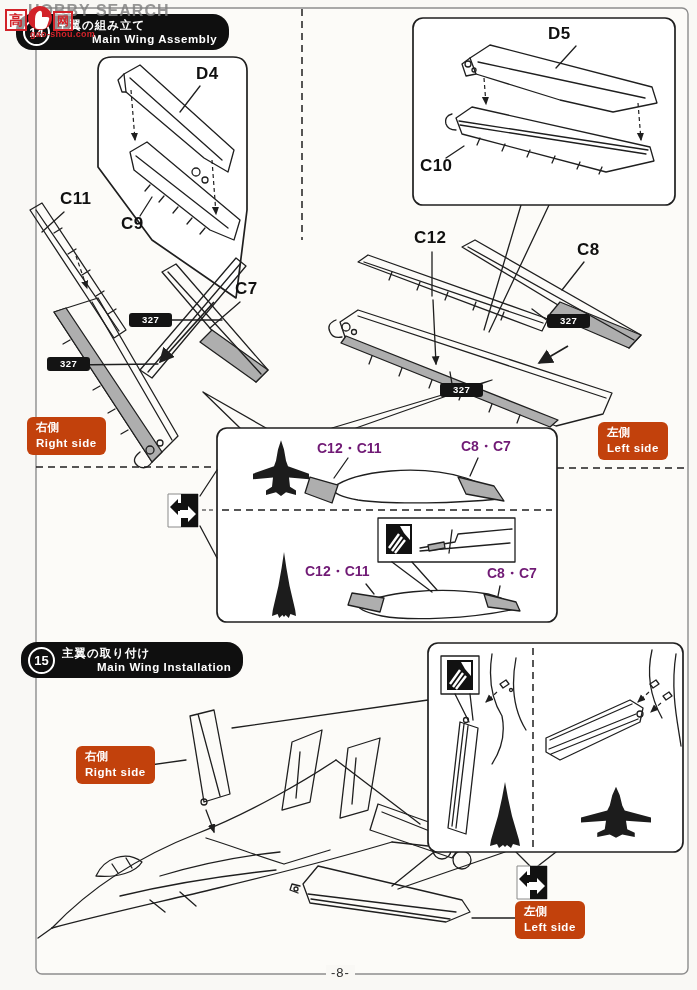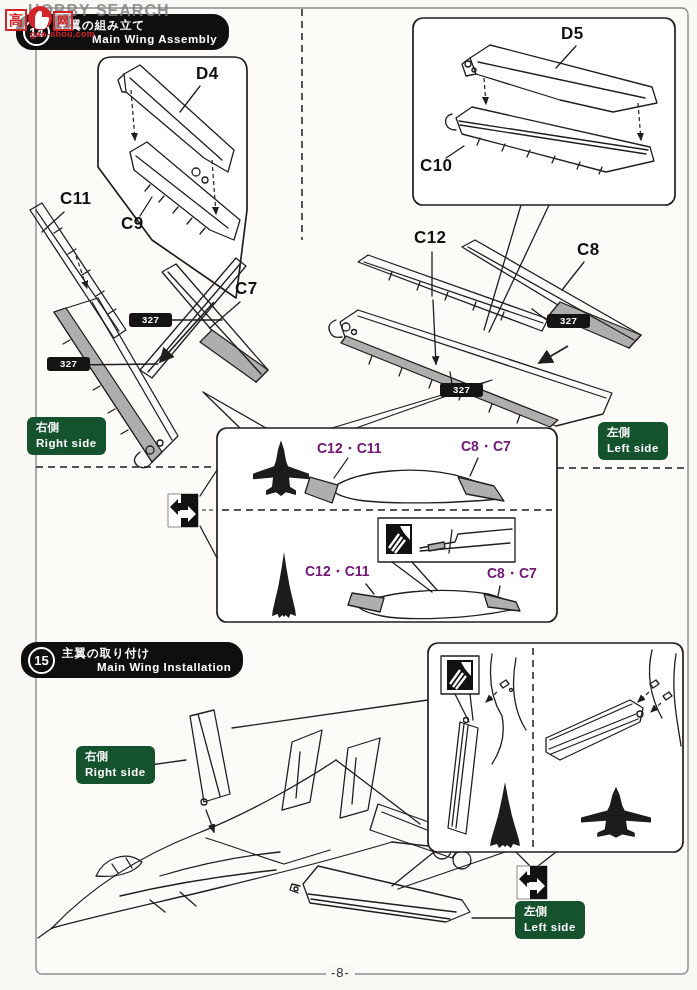--- a/index.html
+++ b/index.html
@@ -10,21 +10,21 @@
   .ln2{stroke:#1f1f1f;stroke-width:1.7;fill:none;stroke-linejoin:round;}
   .wh{fill:#ffffff;}
   .gry{fill:#aeaeae;}
   .dsh{stroke:#1f1f1f;stroke-width:1.5;fill:none;stroke-dasharray:7 5;}
   .dshf{stroke:#1f1f1f;stroke-width:1.2;fill:none;stroke-dasharray:4 3;}
   .sil{fill:#1c1c1c;stroke:none;}
   .ovl{position:absolute;white-space:nowrap;}
   .plabel{font-weight:bold;font-size:17px;color:#101010;letter-spacing:.4px;}
   .combo{font-weight:bold;font-size:14px;color:#701a75;}
   .decal{background:#141414;color:#fff;font-weight:bold;font-size:9.5px;padding:1px 13px 2px;border-radius:3px;letter-spacing:.5px;}
-  .sideb{background:#14532d;color:#fff;border-radius:6px;padding:3px 9px 4px;line-height:1.35;}
+  .sideb{background:#c2410c;color:#fff;border-radius:6px;padding:3px 9px 4px;line-height:1.35;}
   .sideb .jp{font-weight:bold;font-size:11.5px;display:block;}
   .sideb .en{font-weight:bold;font-size:11.5px;display:block;letter-spacing:.5px;}
   .stepb{background:#0f0f0f;color:#fff;border-radius:16px;display:flex;align-items:center;gap:7px;padding:3px 12px 3px 7px;height:36px;box-sizing:border-box;}
   .stepnum{width:23px;height:23px;border:2px solid #fff;border-radius:50%;display:flex;align-items:center;justify-content:center;font-weight:bold;font-size:13px;flex:0 0 auto;}
   .steptxt{line-height:1.25;}
   .steptxt .jp{display:block;font-weight:bold;font-size:11.5px;letter-spacing:1px;}
   .steptxt .en{display:block;font-weight:bold;font-size:11.5px;letter-spacing:.6px;margin-left:35px;}
   .pagenum{font-size:13px;color:#2c2c2c;background:#f9f8f5;padding:0 5px;letter-spacing:1px;}
   
   .wm-brand{left:28px;top:2px;font-weight:bold;font-size:16px;letter-spacing:1px;color:rgba(125,125,125,.8);z-index:60;}
@@ -243,21 +243,21 @@
     <circle cx="13" cy="13" r="12" fill="#d2232a"></circle>
     <path d="M8,14 q0,-6 4,-8 q3,-1 3,3 l0,3 h5 q3,0 2,3 l-2,6 q-1,3 -4,3 h-5 q-3,0 -3,-3 Z" fill="#fff"></path>
   </svg>
   <span class="ovl wm-box" style="left:53px;top:11px;font-size:12px;">网</span>
   <span class="ovl wm-site">gao-shou.com</span>
 
   <span class="ovl plabel" style="left:196px;top:64px;">D4</span>
   <span class="ovl plabel" style="left:121px;top:214px;">C9</span>
   <span class="ovl plabel" style="left:60px;top:189px;">C11</span>
   <span class="ovl plabel" style="left:235px;top:279px;">C7</span>
-  <span class="ovl plabel" style="left:561px;top:24px;">D5</span>
+  <span class="ovl plabel" style="left:548px;top:24px;">D5</span>
   <span class="ovl plabel" style="left:420px;top:156px;">C10</span>
   <span class="ovl plabel" style="left:414px;top:228px;">C12</span>
   <span class="ovl plabel" style="left:577px;top:240px;">C8</span>
 
   <span class="ovl combo" style="left:317px;top:440px;">C12・C11</span>
   <span class="ovl combo" style="left:461px;top:438px;">C8・C7</span>
   <span class="ovl combo" style="left:305px;top:563px;">C12・C11</span>
   <span class="ovl combo" style="left:487px;top:565px;">C8・C7</span>
 
   <span class="ovl decal" style="left:129px;top:313px;">327</span>

